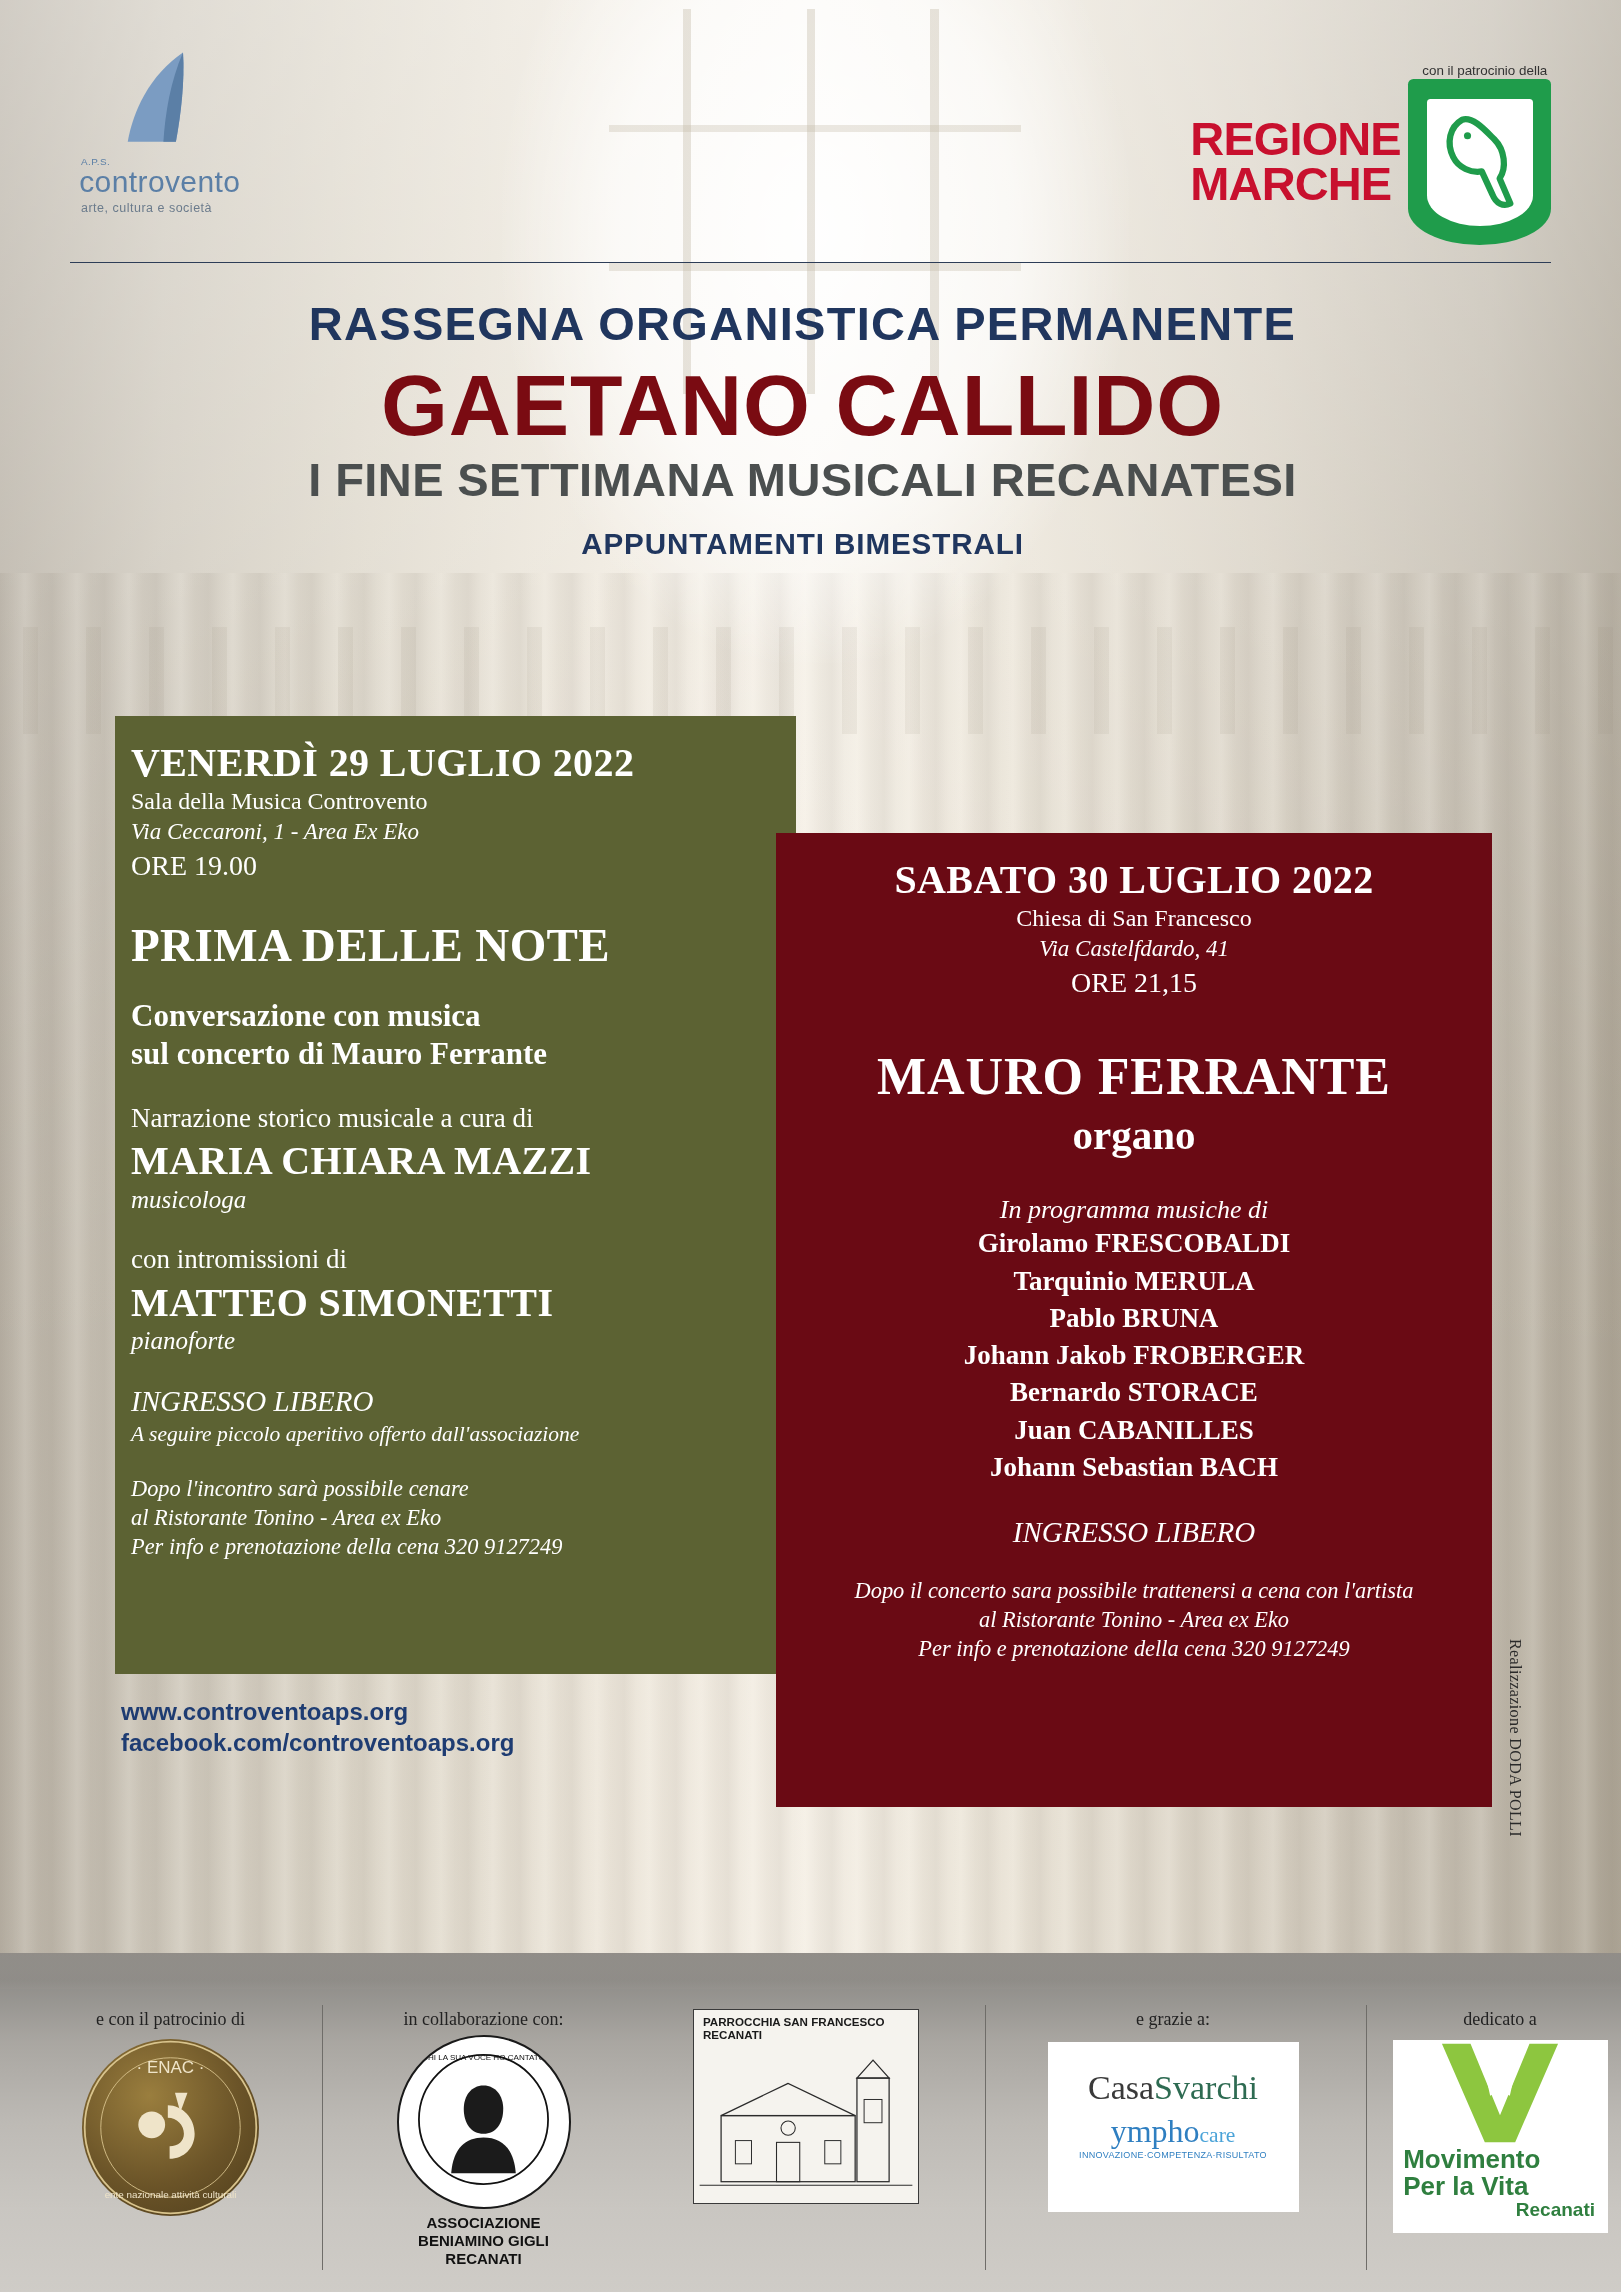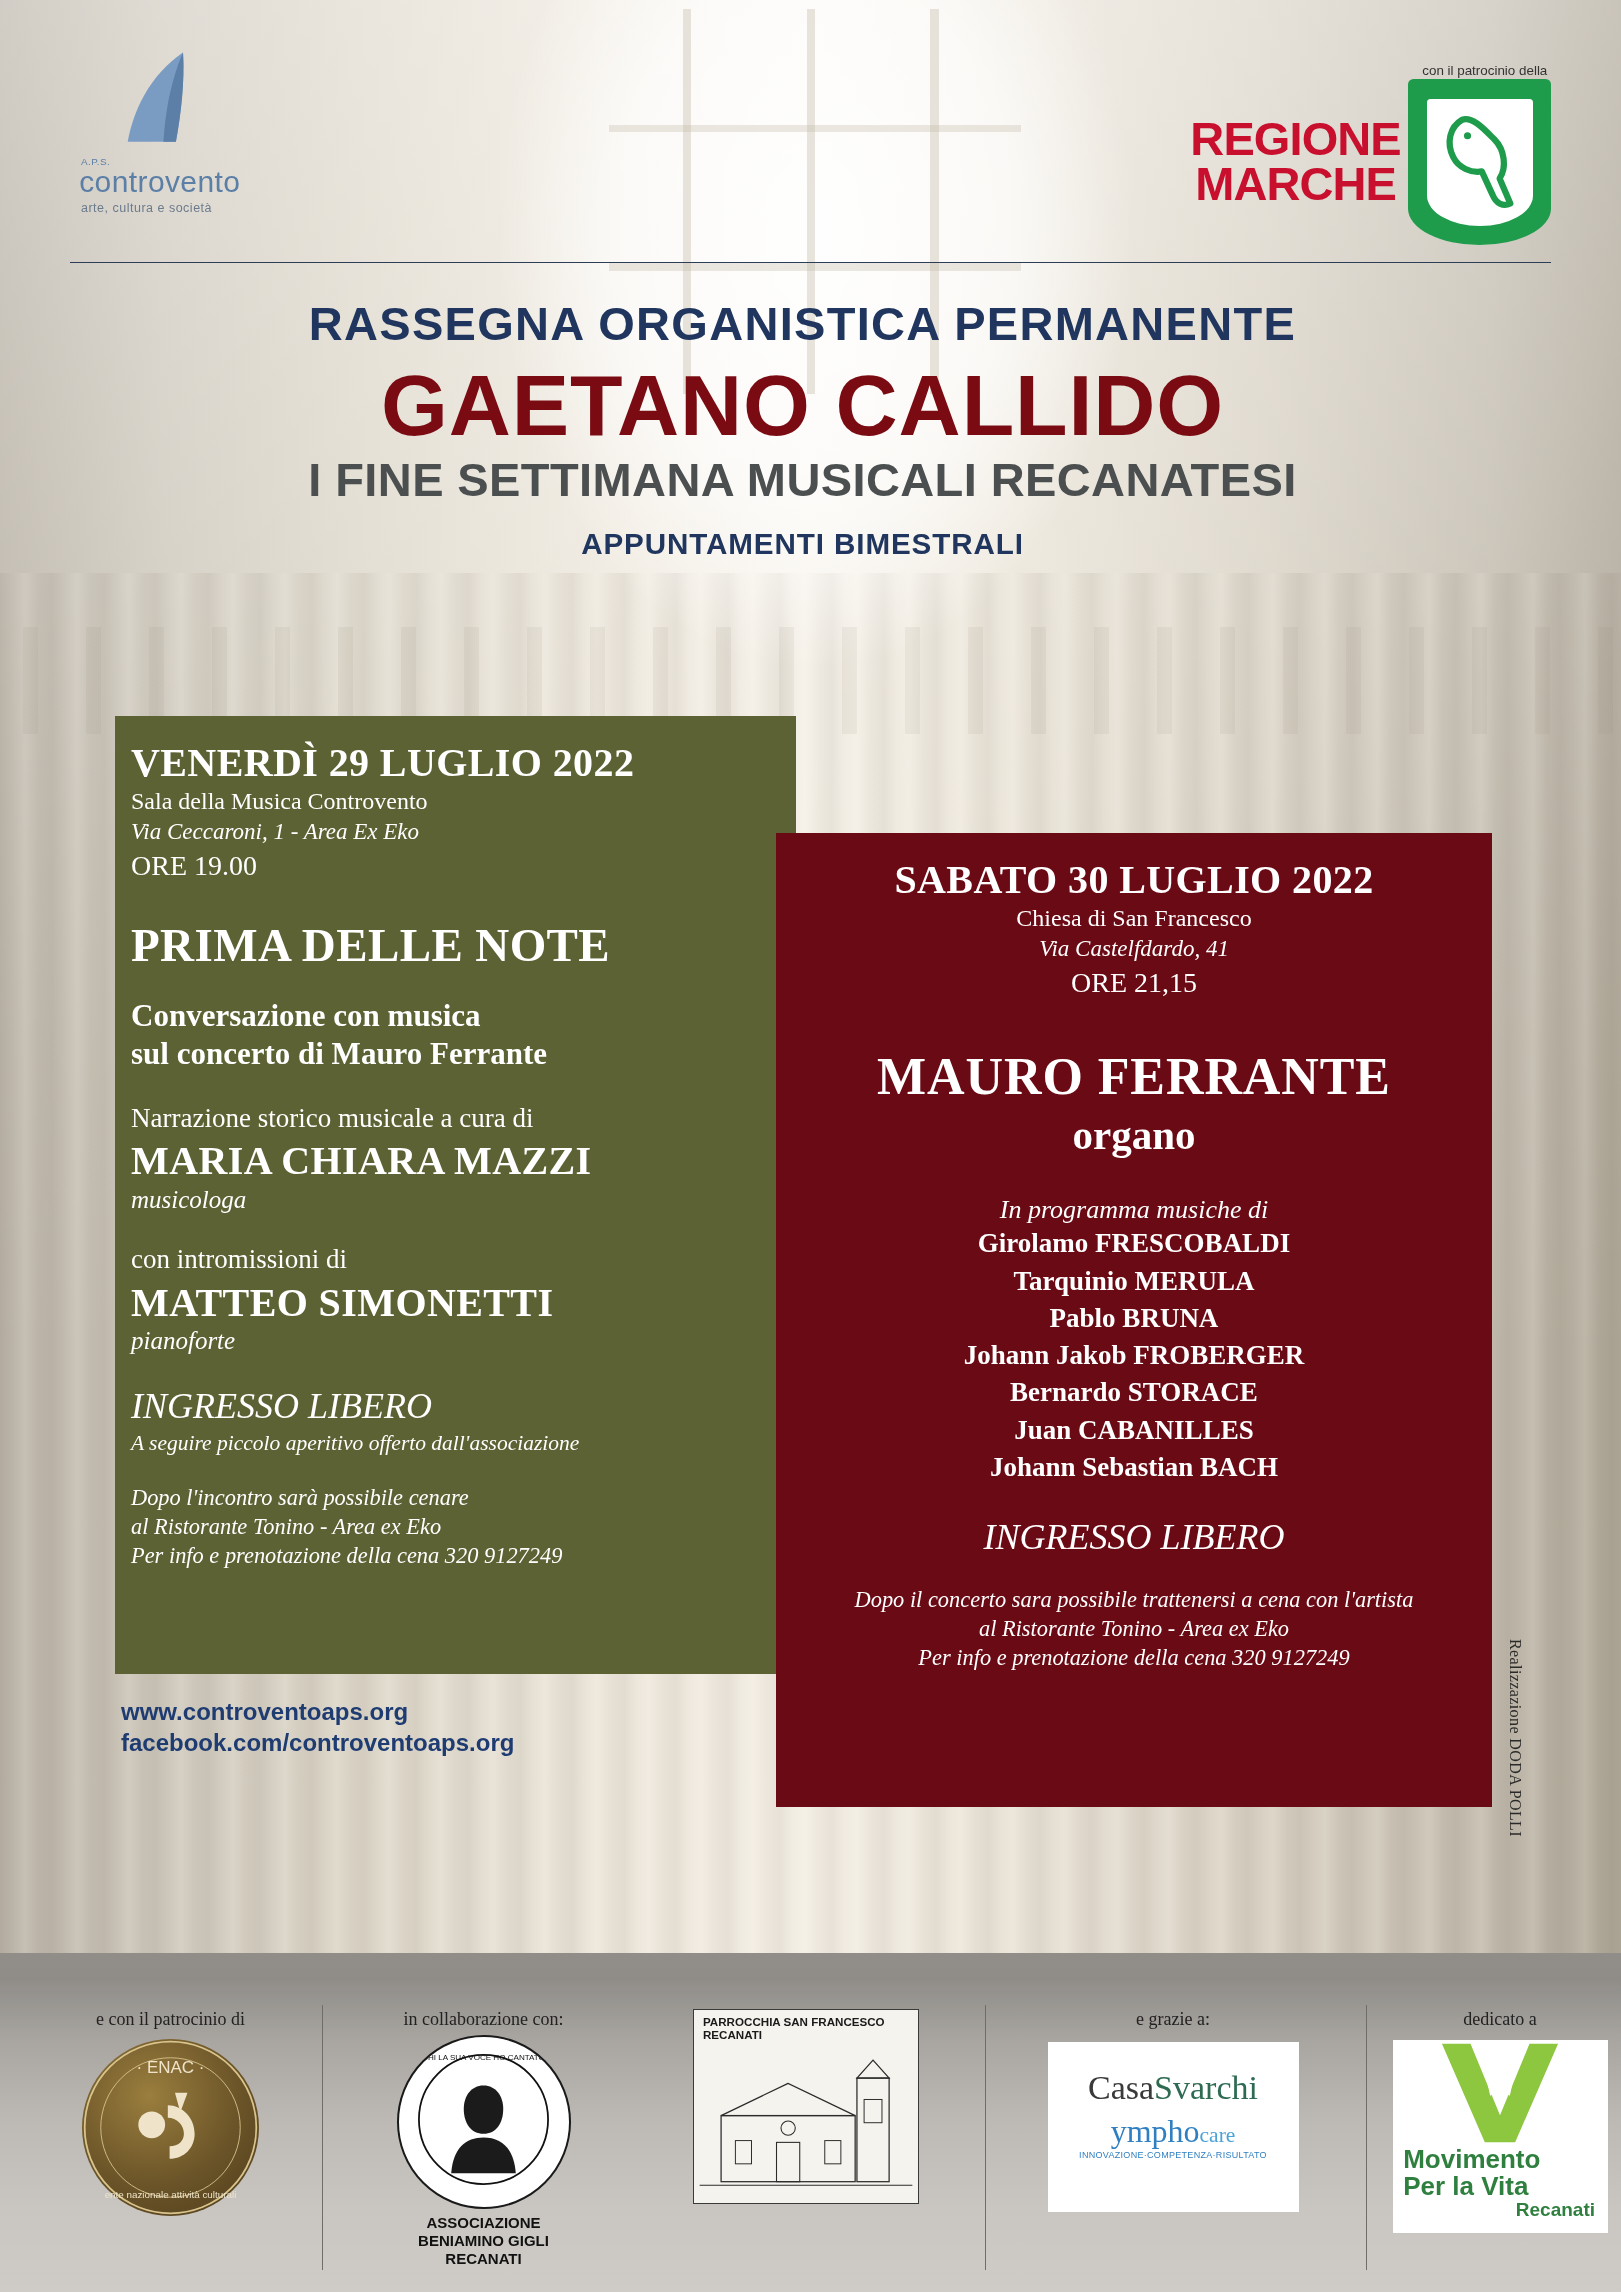--- a/index.html
+++ b/index.html
@@ -134,21 +134,21 @@
     display: flex;
     align-items: center;
   }
   .regione-text {
     font-family: "Liberation Sans", sans-serif;
     font-weight: bold;
     font-size: 47px;
     line-height: .95;
     color: #c8102e;
     letter-spacing: -0.9px;
-    text-align: center;
+    text-align: left;
     margin-right: 7.2px;
   }
   .marche-shield {
     width: 143px; height: 166px;
     background: #1f9c4b;
     border-radius: 5.4px 5.4px 50% 50% / 5.4px 5.4px 22% 22%;
     position: relative;
     display: flex; align-items: center; justify-content: center;
   }
   .marche-shield .inner {
@@ -281,21 +281,21 @@
   }
   .p-role {
     font-family: "Liberation Serif", serif;
     font-style: italic;
     font-size: 25px;
     margin-top: 1.8px;
   }
   .p-ingresso {
     font-family: "Liberation Serif", serif;
     font-style: italic;
-    font-size: 36px;
+    font-size: 29px;
     margin-top: 30px;
   }
   .p-small-italic {
     font-family: "Liberation Serif", serif;
     font-style: italic;
     font-size: 21.5px;
     margin-top: 3.6px;
   }
   .p-note {
     font-family: "Liberation Serif", serif;

